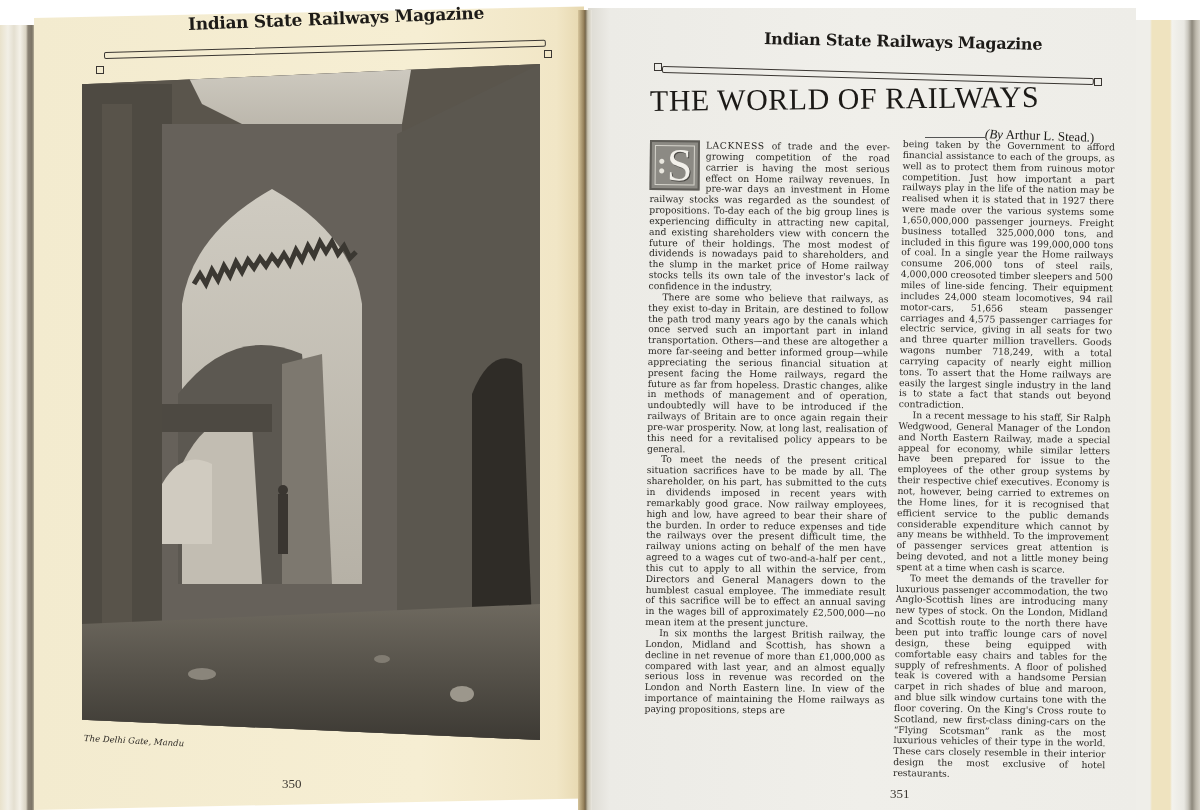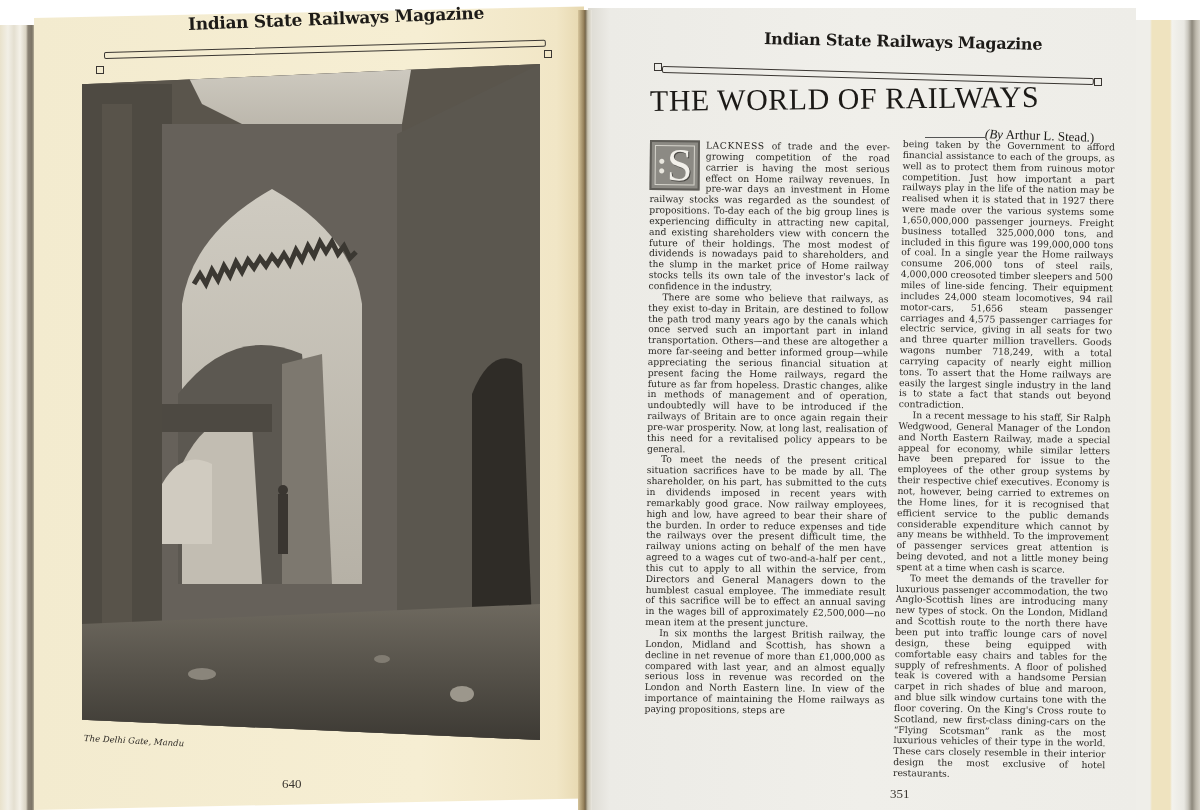--- a/index.html
+++ b/index.html
@@ -159,21 +159,21 @@
 
       <rect x="196" y="430" width="10" height="60" fill="#3a3631"></rect>
       <circle cx="201" cy="426" r="5" fill="#3a3631"></circle>
 
       <ellipse cx="120" cy="610" rx="14" ry="6" fill="#8a857b"></ellipse>
       <ellipse cx="380" cy="630" rx="12" ry="8" fill="#9c978c"></ellipse>
       <ellipse cx="300" cy="595" rx="8" ry="4" fill="#817c72"></ellipse>
     </svg>
   </div>
   <div class="caption">The Delhi Gate, Mandu</div>
-  <div class="folio folio-left">640</div>
+  <div class="folio folio-left">350</div>
 
   <div class="running-head rh-right">Indian State Railways Magazine</div>
   <div class="rule rule-right"></div>
   <div class="rule-cap" style="left:654px;top:63px;"></div>
   <div class="rule-cap" style="left:1094px;top:78px;"></div>
 
   <div class="article-title">THE WORLD OF RAILWAYS</div>
   <div class="byline-rule"></div>
   <div class="byline">
     <span class="by">(By</span>

